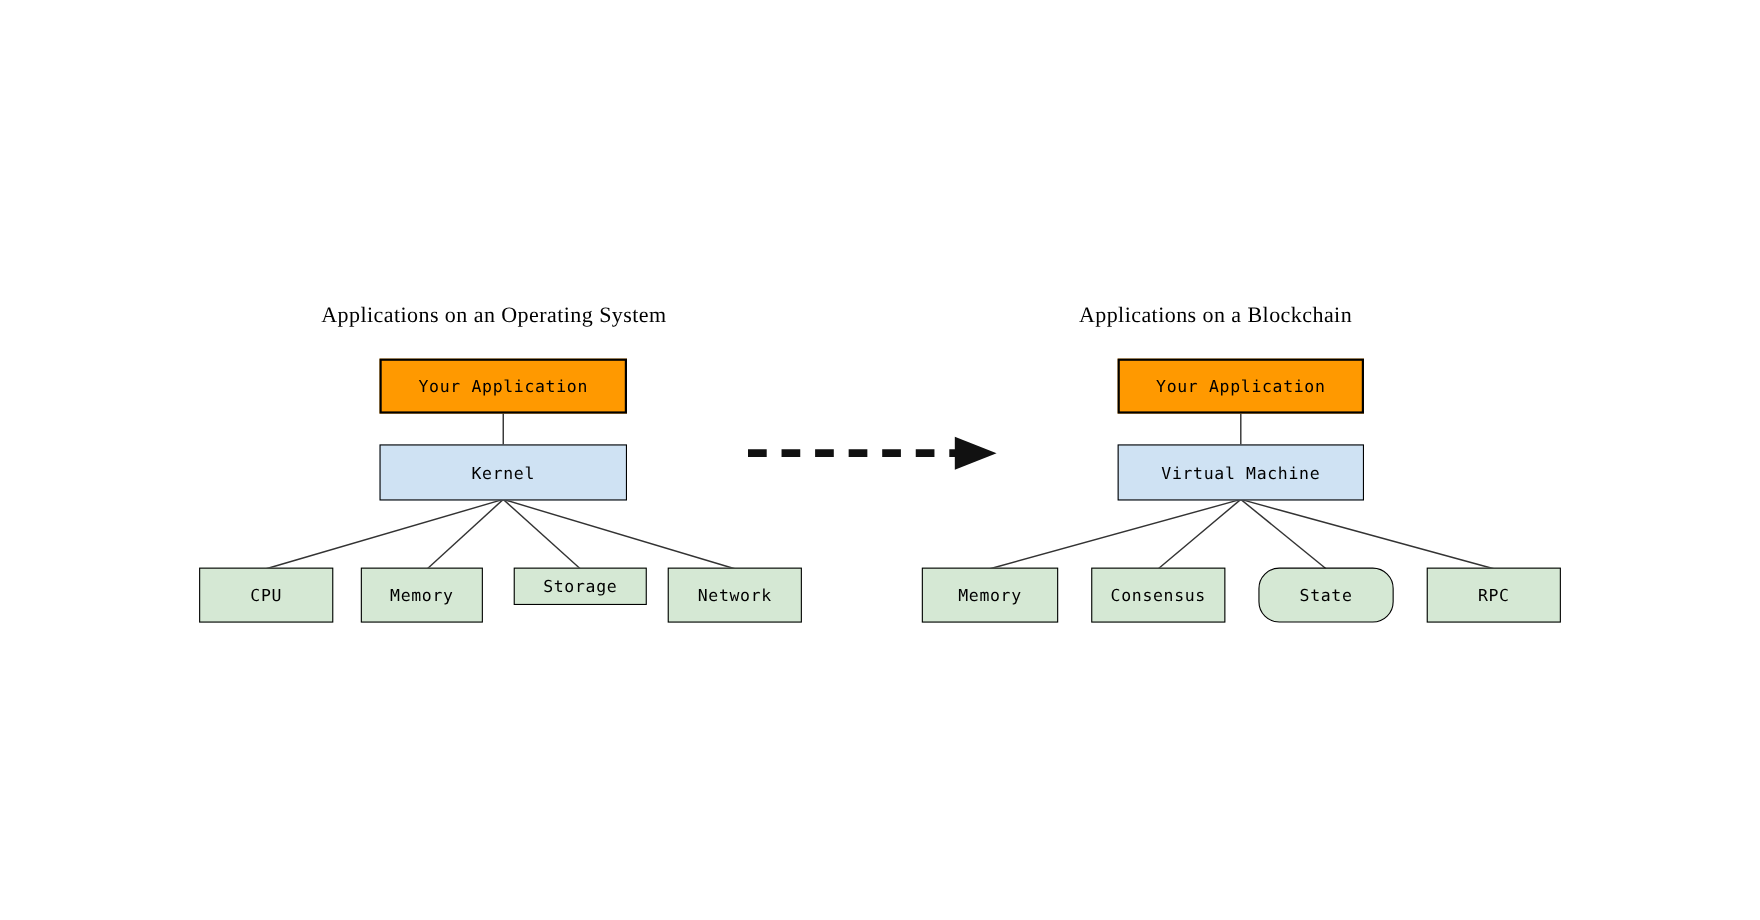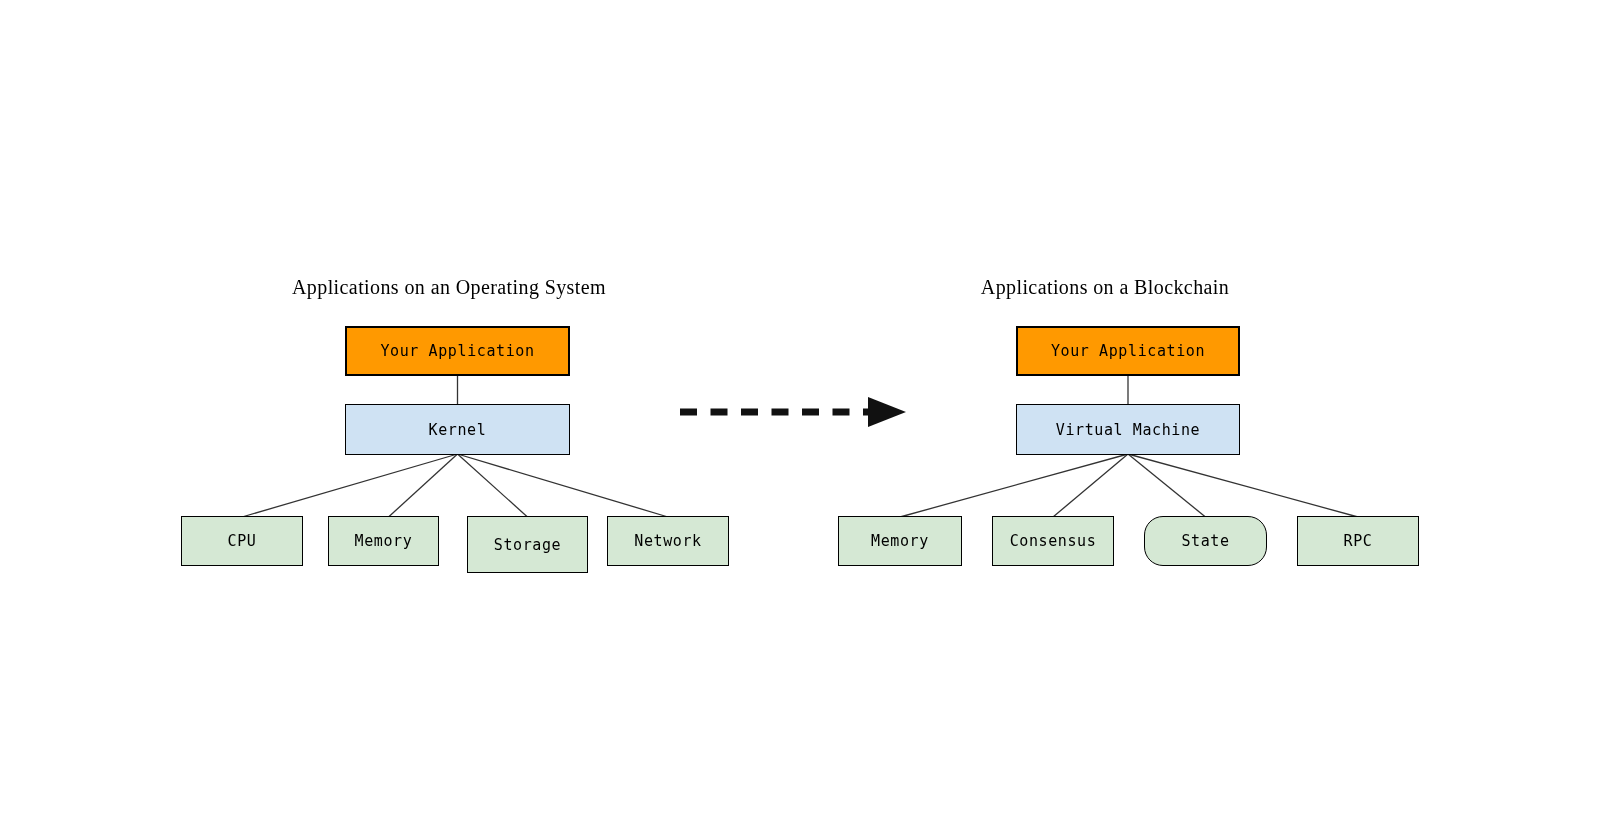--- a/index.html
+++ b/index.html
@@ -99,21 +99,21 @@
 
   <div>
     <div class="diagram-title" style="left:449px;top:278px;">Applications on an Operating System</div>
 
     <div class="node app" style="left:345px;top:326px;width:225px;height:50px;">Your Application</div>
 
     <div class="node mid" style="left:345px;top:404px;width:225px;height:51px;">Kernel</div>
 
     <div class="node leaf" style="left:181px;top:516px;width:122px;height:50px;">CPU</div>
     <div class="node leaf" style="left:328px;top:516px;width:111px;height:50px;">Memory</div>
-    <div class="node leaf" style="left:467px;top:516px;width:121px;height:57px;">Storage</div>
+    <div class="node leaf" style="left:467px;top:516px;width:121px;height:34px;">Storage</div>
     <div class="node leaf" style="left:607px;top:516px;width:122px;height:50px;">Network</div>
   </div>
 
   <div>
     <div class="diagram-title" style="left:1105px;top:278px;">Applications on a Blockchain</div>
 
     <div class="node app" style="left:1016px;top:326px;width:224px;height:50px;">Your Application</div>
 
     <div class="node mid" style="left:1016px;top:404px;width:224px;height:51px;">Virtual Machine</div>
 

